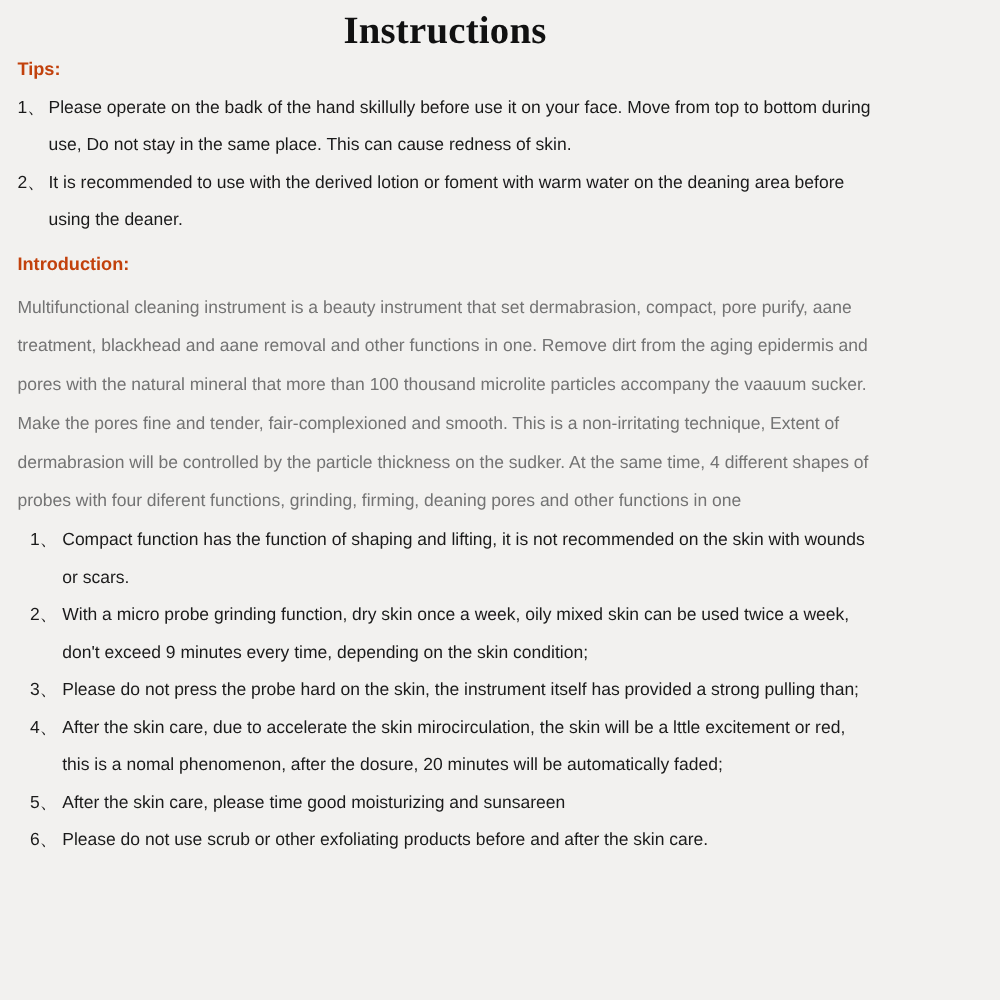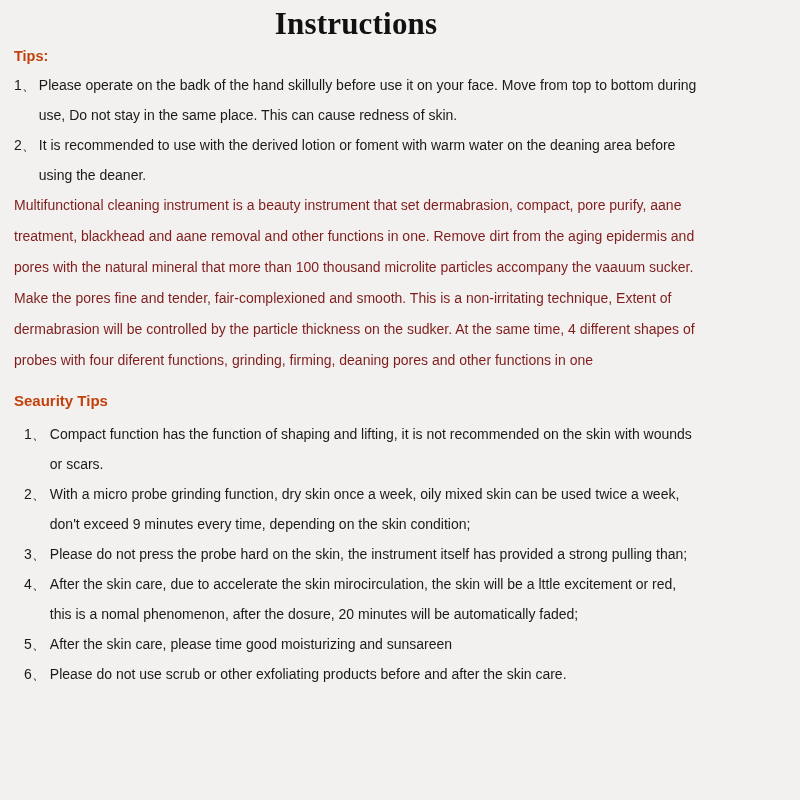--- a/index.html
+++ b/index.html
@@ -41,21 +41,21 @@
     margin-bottom: 10px;
   }
   .section-head.security {
     margin-top: 16px;
     margin-bottom: 10px;
     font-size: 15px;
   }
   .para {
     font-size: 14px;
     line-height: 30px;
-    color: #7f1d1d;
+    color: #737373;
     margin: 0;
   }
   .tips-list {
     margin: 0;
     padding: 0;
   }
   .tip-item {
     display: flex;
     align-items: flex-start;
     font-size: 14px;
@@ -107,24 +107,24 @@
     <div class="tip-item">
       <span class="tip-num">1、</span>
       <span class="tip-text">Please operate on the badk of the hand skillully before use it on your face. Move from top to bottom during use, Do not stay in the same place. This can cause redness of skin.</span>
     </div>
     <div class="tip-item">
       <span class="tip-num">2、</span>
       <span class="tip-text">It is recommended to use with the derived lotion or foment with warm water on the deaning area before using the deaner.</span>
     </div>
   </div>
 
+  <div class="section-head intro">Introduction:</div>
 
   <p class="para intro-block">Multifunctional cleaning instrument is a beauty instrument that set dermabrasion, compact, pore purify, aane treatment, blackhead and aane removal and other functions in one. Remove dirt from the aging epidermis and pores with the natural mineral that more than 100 thousand microlite particles accompany the vaauum sucker. Make the pores fine and tender, fair-complexioned and smooth. This is a non-irritating technique, Extent of dermabrasion will be controlled by the particle thickness on the sudker. At the same time, 4 different shapes of probes with four diferent functions, grinding, firming, deaning pores and other functions in one</p>
 
-  <div class="section-head security">Seaurity Tips</div>
 
   <div class="sec-list">
     <div class="sec-item">
       <span class="sec-num">1、</span>
       <span class="sec-text">Compact function has the function of shaping and lifting, it is not recommended on the skin with wounds or scars.</span>
     </div>
     <div class="sec-item">
       <span class="sec-num">2、</span>
       <span class="sec-text">With a micro probe grinding function, dry skin once a week, oily mixed skin can be used twice a week, don't exceed 9 minutes every time, depending on the skin condition;</span>
     </div>

